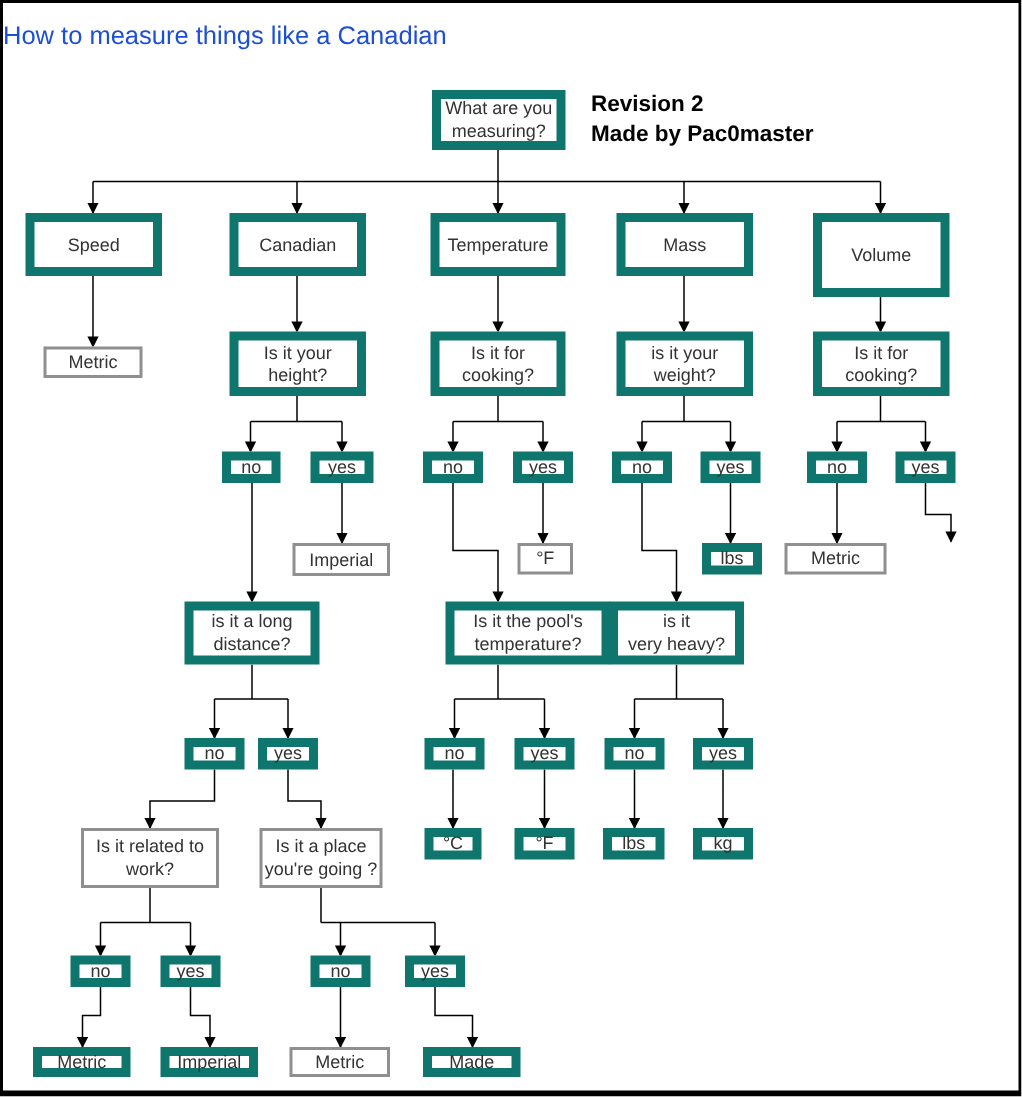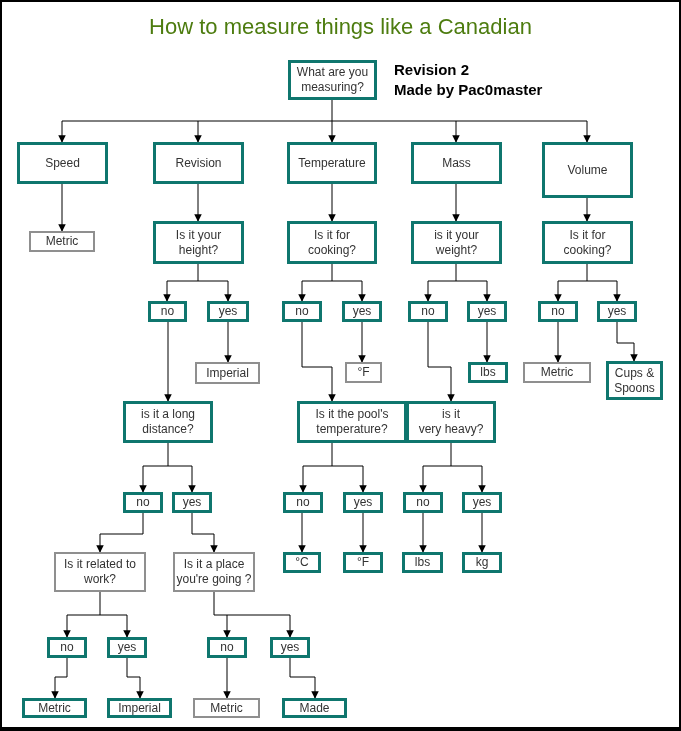--- a/index.html
+++ b/index.html
@@ -8,31 +8,31 @@
     width:681px;height:731px;
     box-sizing:border-box;
     border:2px solid #000;
     border-bottom-width:4px;
     background:#fff;
     font-family:"Liberation Sans", sans-serif;
     overflow:hidden;
   }
   .title{
     position:absolute;top:12px;left:0;width:100%;
-    text-align:center;font-size:22px;color:#4d7c0f;
+    font-size:17px;color:#1d4ed8;
   }
   .meta{
     position:absolute;left:392px;top:58px;
     font-size:15px;font-weight:600;color:#000;line-height:20px;
     white-space:nowrap;
   }
   svg.wires{position:absolute;left:0;top:0;}
   .node{
     position:absolute;box-sizing:border-box;
-    border:3px solid #0f766e;background:#fff;
+    border:6px solid #0f766e;background:#fff;
     display:flex;align-items:center;justify-content:center;
     text-align:center;font-size:12px;line-height:15px;color:#333;
     white-space:pre-line;
   }
   .node.muted{border:2px solid #8f8f8f;}
 </style>
 </head>
 <body>
 
 <div class="frame">
@@ -130,21 +130,21 @@
       <polyline points="125,655 125,675 138,675 138,696" marker-end="url(#arrow)"></polyline>
       <polyline points="225,655 225,696" marker-end="url(#arrow)"></polyline>
       <polyline points="288,655 288,675 313,675 313,696" marker-end="url(#arrow)"></polyline>
     </g>
   </svg>
 
   <div class="node" style="left:286px;top:58px;width:89px;height:40px;">What are you
 measuring?</div>
 
   <div class="node" style="left:15px;top:140px;width:91px;height:42px;">Speed</div>
-  <div class="node" style="left:151px;top:140px;width:91px;height:42px;">Revision</div>
+  <div class="node" style="left:151px;top:140px;width:91px;height:42px;">Canadian</div>
   <div class="node" style="left:285px;top:140px;width:90px;height:42px;">Temperature</div>
   <div class="node" style="left:409px;top:140px;width:91px;height:42px;">Mass</div>
   <div class="node" style="left:540px;top:140px;width:91px;height:56px;">Volume</div>
 
   <div class="node muted" style="left:27px;top:229px;width:66px;height:21px;">Metric</div>
   <div class="node" style="left:151px;top:219px;width:91px;height:43px;">Is it your
 height?</div>
   <div class="node" style="left:285px;top:219px;width:90px;height:43px;">Is it for
 cooking?</div>
   <div class="node" style="left:409px;top:219px;width:91px;height:43px;">is it your
@@ -158,22 +158,20 @@
   <div class="node" style="left:340px;top:299px;width:40px;height:21px;">yes</div>
   <div class="node" style="left:406px;top:299px;width:40px;height:21px;">no</div>
   <div class="node" style="left:465px;top:299px;width:40px;height:21px;">yes</div>
   <div class="node" style="left:536px;top:299px;width:40px;height:21px;">no</div>
   <div class="node" style="left:595px;top:299px;width:40px;height:21px;">yes</div>
 
   <div class="node muted" style="left:193px;top:360px;width:65px;height:22px;">Imperial</div>
   <div class="node muted" style="left:343px;top:360px;width:37px;height:21px;">°F</div>
   <div class="node" style="left:466px;top:360px;width:40px;height:21px;">lbs</div>
   <div class="node muted" style="left:521px;top:360px;width:68px;height:21px;">Metric</div>
-  <div class="node" style="left:604px;top:359px;width:57px;height:39px;">Cups &amp;
-Spoons</div>
 
   <div class="node" style="left:121px;top:399px;width:90px;height:42px;">is it a long
 distance?</div>
   <div class="node" style="left:295px;top:399px;width:110px;height:42px;">Is it the pool's
 temperature?</div>
   <div class="node" style="left:404px;top:399px;width:90px;height:42px;">is it
 very heavy?</div>
 
   <div class="node" style="left:121px;top:490px;width:40px;height:21px;">no</div>
   <div class="node" style="left:170px;top:490px;width:40px;height:21px;">yes</div>

